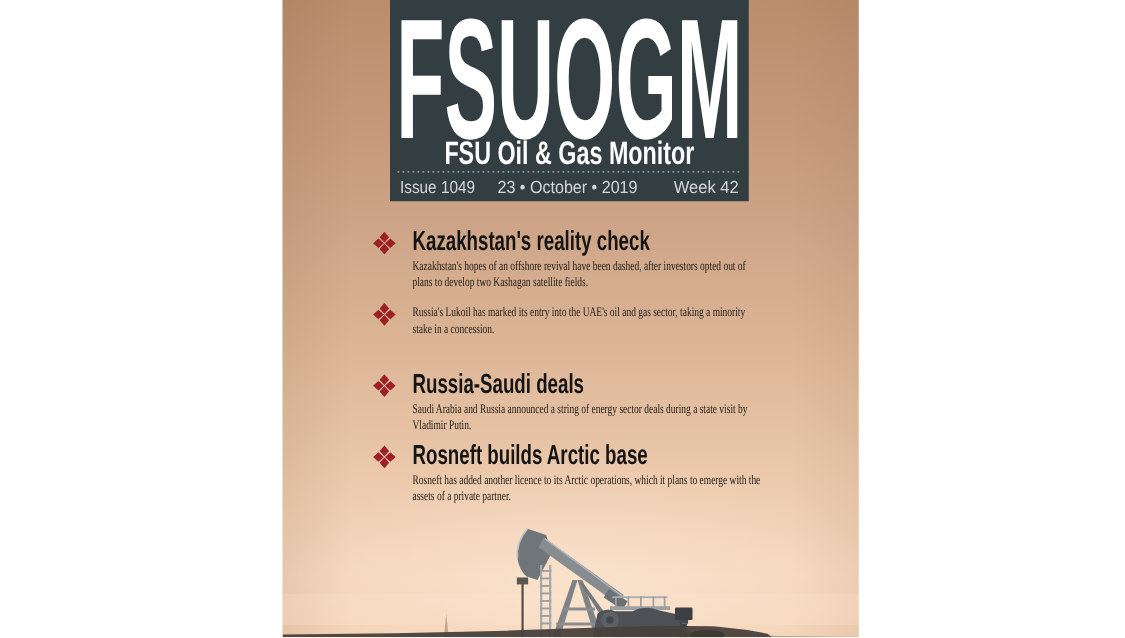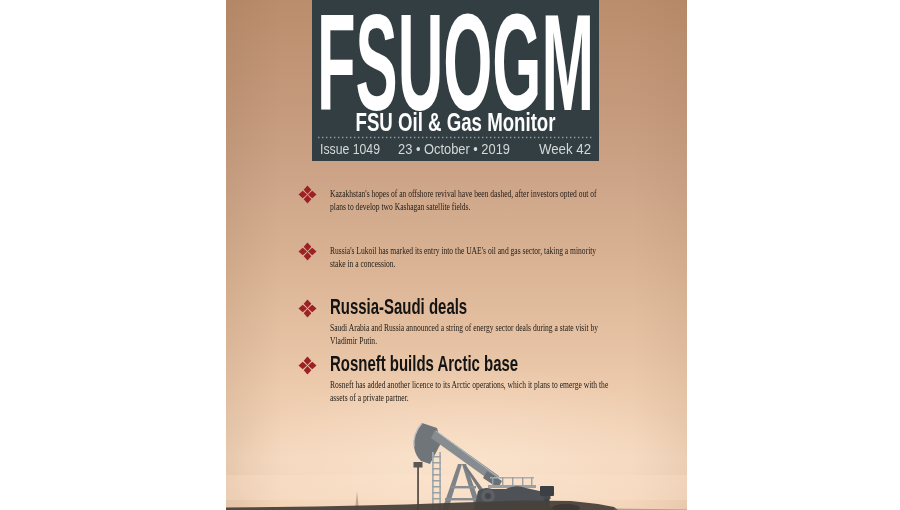--- a/index.html
+++ b/index.html
@@ -61,20 +61,21 @@
       <div class="section" style="top:183px;">
         <svg class="bullet" width="19" height="19" viewBox="0 0 20 20">
           <g fill="#9c2025">
             <path d="M10 0.5 L14 5 L10 9.5 L6 5 Z"></path>
             <path d="M0.5 10 L5 6 L9.5 10 L5 14 Z"></path>
             <path d="M10.5 10 L15 6 L19.5 10 L15 14 Z"></path>
             <path d="M10 10.5 L14 15 L10 19.5 L6 15 Z"></path>
           </g>
         </svg>
         <div class="sec-text">
+          <h2 class="headline"><span class="cond">Kazakhstan's reality check</span></h2>
           <p class="summary">Kazakhstan's hopes of an offshore revival have been dashed, after investors opted out of plans to develop two Kashagan satellite fields.</p>
         </div>
       </div>
 
       <div class="section" style="top:240px;">
         <svg class="bullet" width="19" height="19" viewBox="0 0 20 20">
           <g fill="#9c2025">
             <path d="M10 0.5 L14 5 L10 9.5 L6 5 Z"></path>
             <path d="M0.5 10 L5 6 L9.5 10 L5 14 Z"></path>
             <path d="M10.5 10 L15 6 L19.5 10 L15 14 Z"></path>

